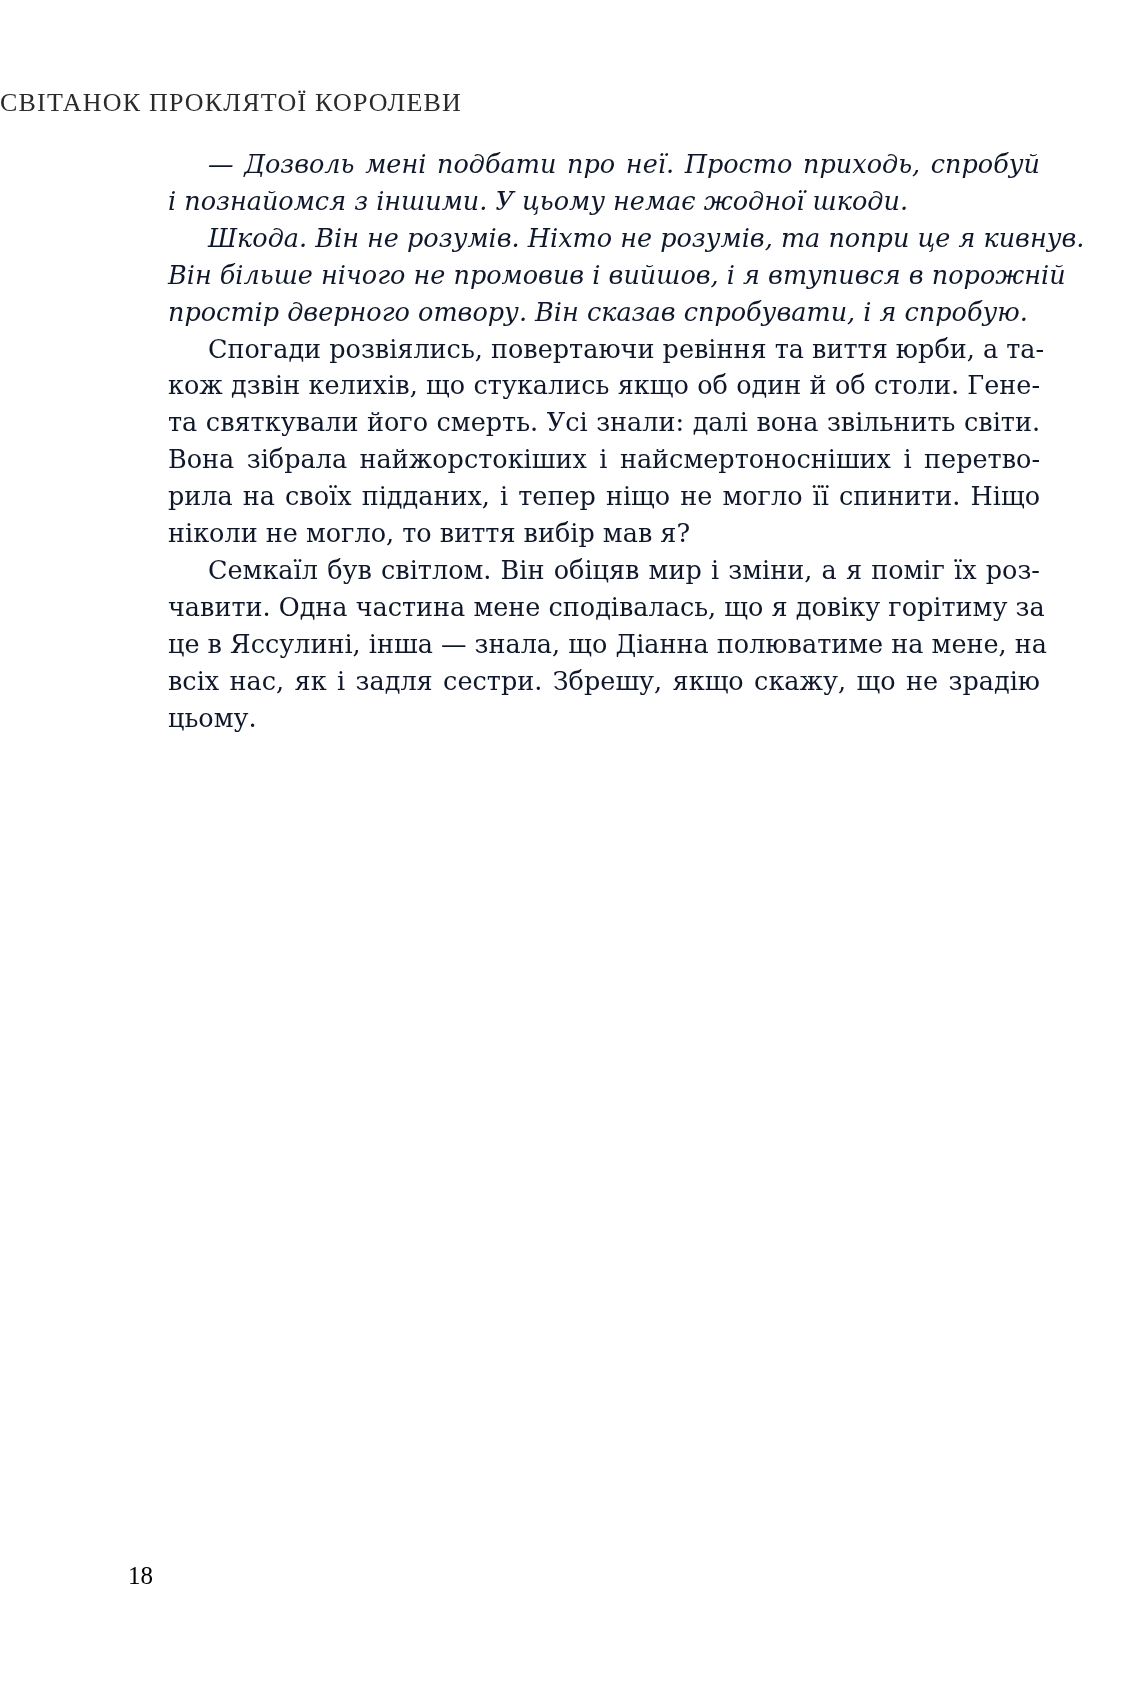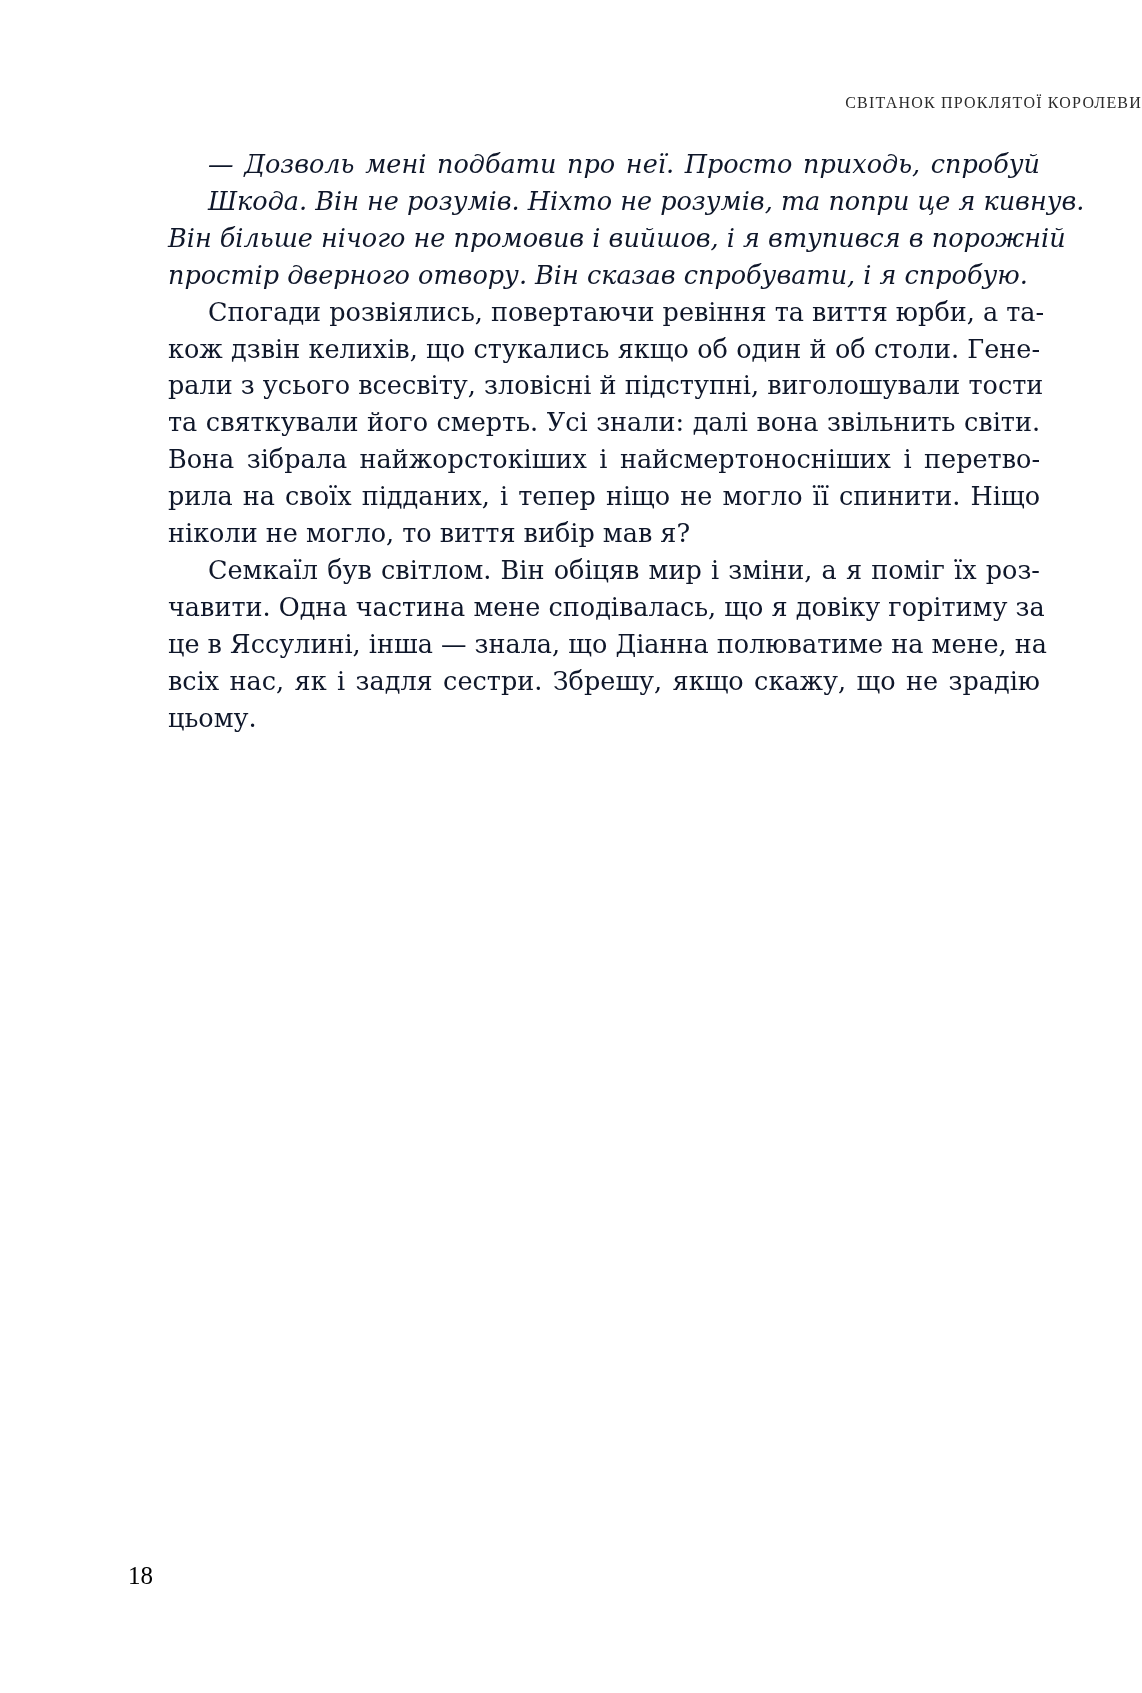--- a/index.html
+++ b/index.html
@@ -19,23 +19,23 @@
       left: 0; top: 0;
       width: 1142px;
       height: 1693px;
       background: #ffffff;
     }
     .running-header {
       position: absolute;
       top: 88px;
       left: 0;
       width: 1142px;
-      text-align: right;
+      text-align: left;
       font-family: "Liberation Serif", "DejaVu Serif", serif;
-      font-size: 16px;
+      font-size: 26px;
       letter-spacing: 1.2px;
       color: #2a2a2a;
       line-height: 30px;
     }
     .body-text {
       position: absolute;
       top: 146px;
       left: 128px;
       width: 912px;
       font-family: "DejaVu Serif", "Liberation Serif", serif;
@@ -79,32 +79,32 @@
 <body>
 
 <div class="page">
 
   <div class="running-header">СВІТАНОК ПРОКЛЯТОЇ КОРОЛЕВИ</div>
 
   <div class="body-text">
 
     <p class="italic">
       <span class="line first">— Дозволь мені подбати про неї. Просто приходь, спробуй</span>
+      <span class="line last">і познайомся з іншими. У цьому немає жодної шкоди.</span>
     </p>
 
     <p class="italic">
       <span class="line first">Шкода. Він не розумів. Ніхто не розумів, та попри це я кивнув.</span>
       <span class="line">Він більше нічого не промовив і вийшов, і я втупився в порожній</span>
       <span class="line last">простір дверного отвору. Він сказав спробувати, і я спробую.</span>
     </p>
 
     <p>
       <span class="line first">Спогади розвіялись, повертаючи ревіння та виття юрби, а та-</span>
       <span class="line">кож дзвін келихів, що стукались якщо об один й об столи. Гене-</span>
-      <span class="line">рали з усього всесвіту, зловісні й підступні, виголошували тости</span>
       <span class="line">та святкували його смерть. Усі знали: далі вона звільнить світи.</span>
       <span class="line">Вона зібрала найжорстокіших і найсмертоносніших і перетво-</span>
       <span class="line">рила на своїх підданих, і тепер ніщо не могло її спинити. Ніщо</span>
       <span class="line last">ніколи не могло, то виття вибір мав я?</span>
     </p>
 
     <p>
       <span class="line first">Семкаїл був світлом. Він обіцяв мир і зміни, а я поміг їх роз-</span>
       <span class="line">чавити. Одна частина мене сподівалась, що я довіку горітиму за</span>
       <span class="line">це в Яссулині, інша — знала, що Діанна полюватиме на мене, на</span>

